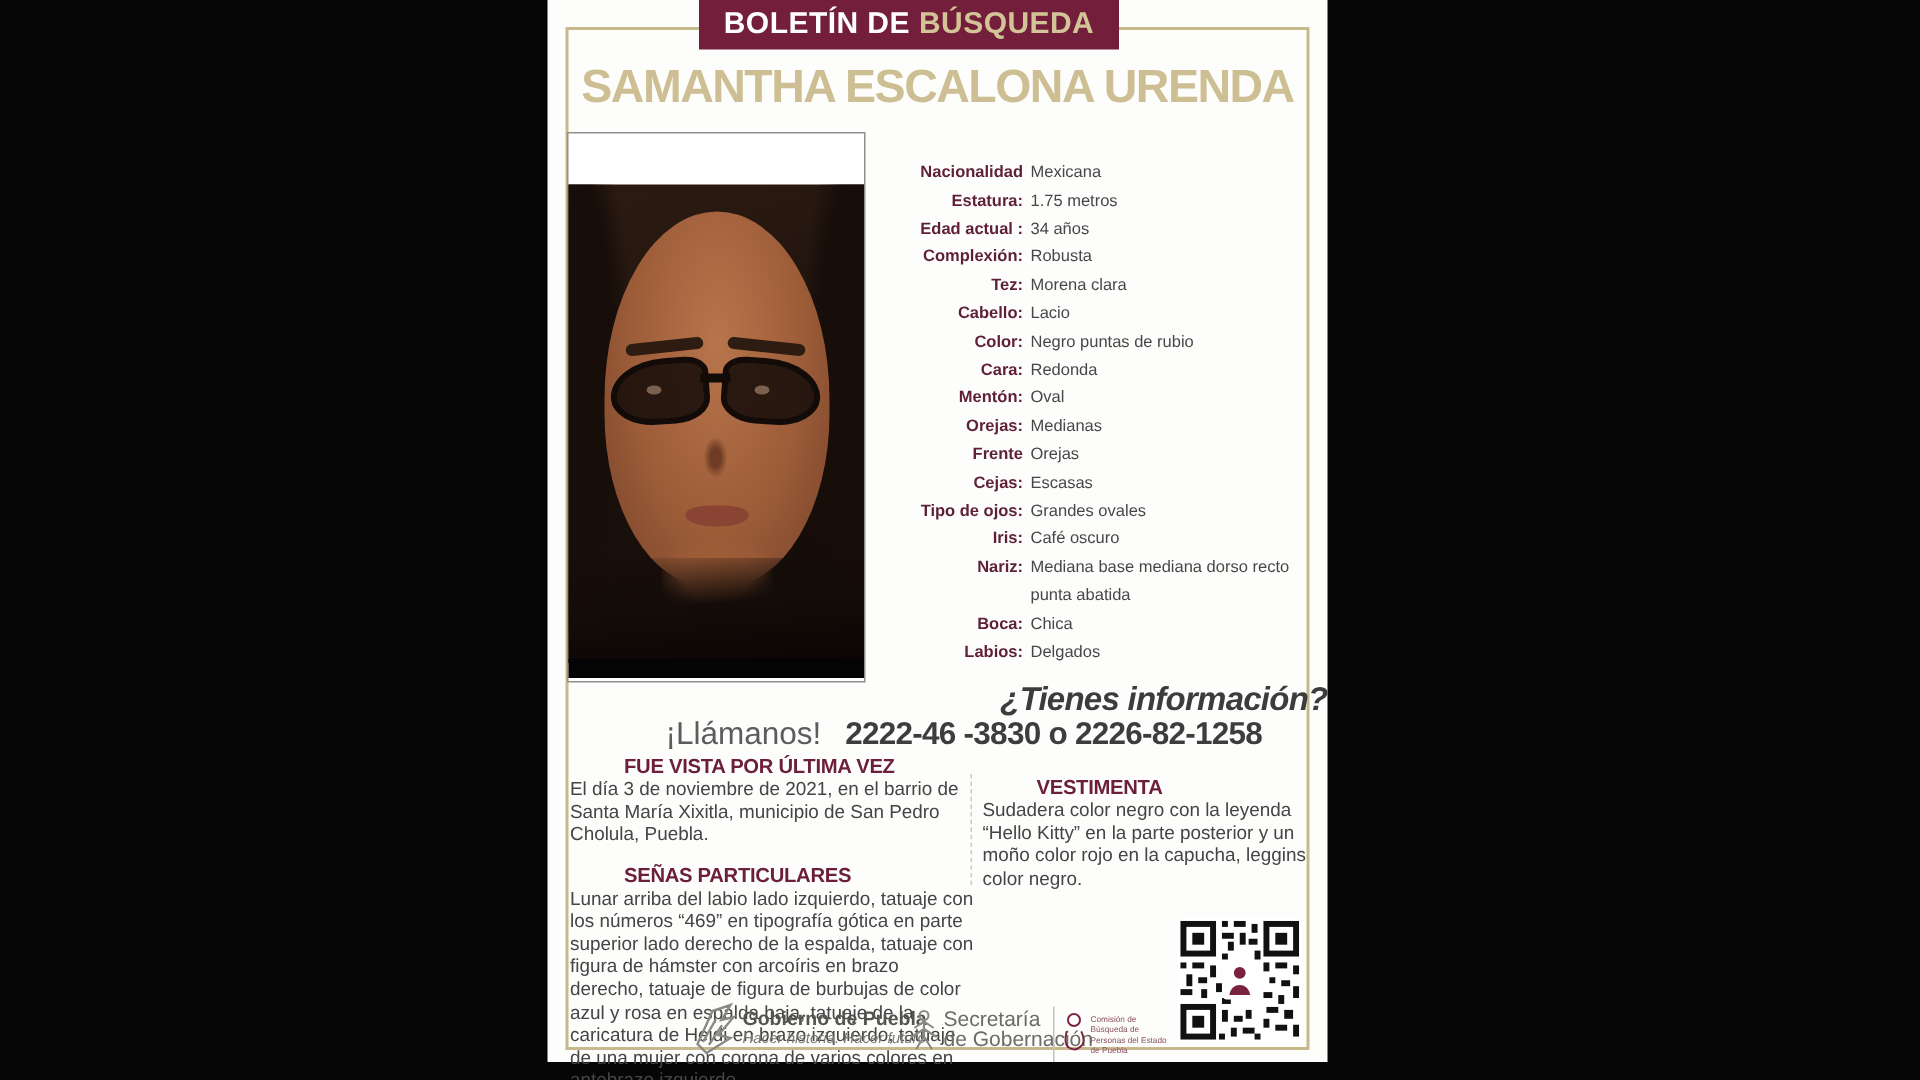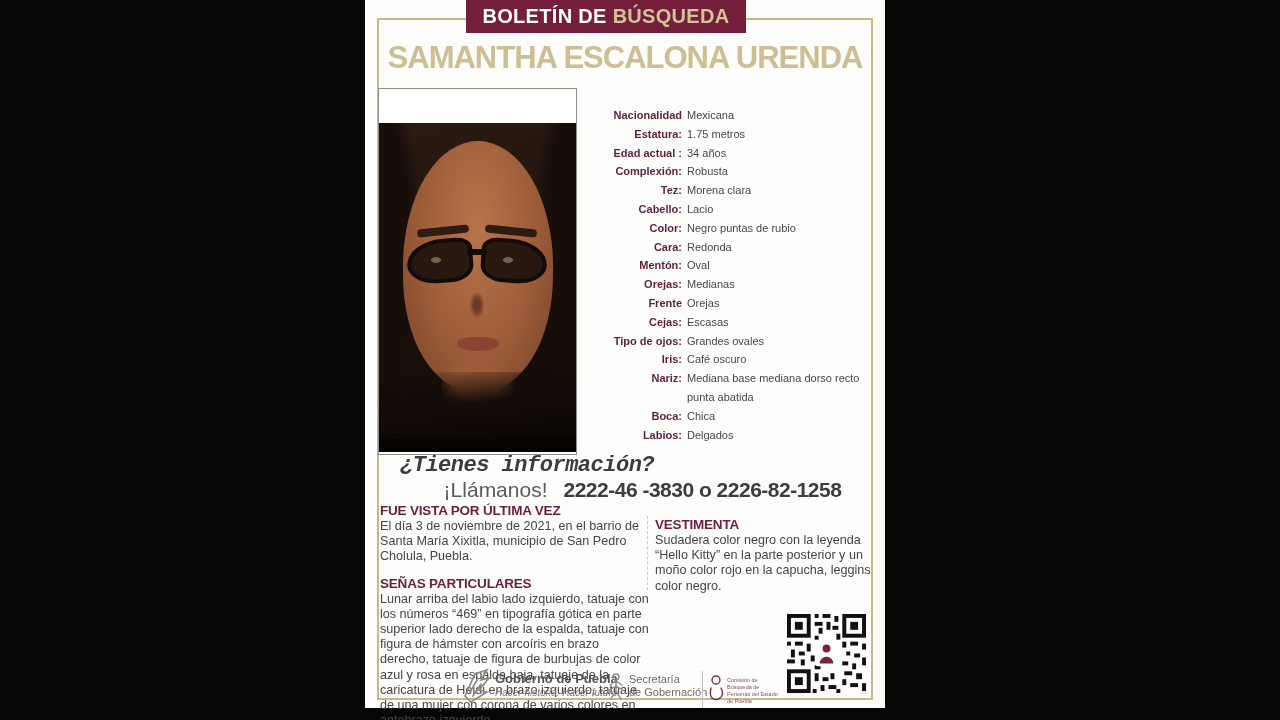--- a/index.html
+++ b/index.html
@@ -50,42 +50,42 @@
     background:radial-gradient(ellipse,#9c5c38 40%,transparent 75%);}
   .photo-black-bar{position:absolute;left:0;bottom:2px;width:197px;height:13px;background:#040404;}
 
   
   .attrs{position:absolute;left:203px;top:106px;width:302px;z-index:2;}
   .attr-row{display:flex;font-size:11px;line-height:18.8px;}
   .attr-label{flex:none;width:114px;text-align:right;font-weight:bold;color:#5e1f38;}
   .attr-value{margin-left:5px;width:181px;color:#474747;}
 
   
-  .question{position:absolute;top:453px;left:35px;right:0;text-align:left;z-index:2;
-    font-size:22px;font-weight:bold;font-style:italic;color:#3c3c3c;letter-spacing:-.5px;font-family:Liberation Mono, monospace;}
+  .question{position:absolute;top:453px;left:35px;right:0;text-align:right;z-index:2;
+    font-size:22px;font-weight:bold;font-style:italic;color:#3c3c3c;letter-spacing:-.5px;}
   .call-line{position:absolute;top:478px;left:35px;right:0;text-align:center;z-index:2;
     font-size:21px;color:#5c5c5c;white-space:nowrap;}
   .call-line .numbers{font-weight:bold;color:#3d3d3d;letter-spacing:-.5px;margin-left:16px;}
 
   
   .col-left{position:absolute;left:15px;top:503px;width:270px;z-index:2;}
   .col-right{position:absolute;left:290px;top:517px;width:217px;z-index:2;}
   .col-divider{position:absolute;left:282px;top:516px;height:74px;border-left:1px dashed #c9c9c9;z-index:2;}
-  .section-heading{font-size:13.5px;font-weight:bold;color:#6b1f3a;letter-spacing:-.2px;}
+  .section-heading{font-size:13.5px;font-weight:bold;color:#6b1f3a;letter-spacing:-.2px;margin-left:36px;}
   .section-text{font-size:12.6px;line-height:15.2px;color:#454545;margin-top:1px;}
   .marks-block{margin-top:11px;}
 
   
   .footer{position:absolute;left:0;top:0;width:520px;height:708px;z-index:2;pointer-events:none;}
   .puebla-logo{position:absolute;left:96px;top:666px;}
   .puebla-text{position:absolute;left:130px;top:671px;}
   .puebla-title{font-size:13px;font-weight:bold;color:#55534e;}
   .puebla-tagline{font-size:10px;font-style:italic;color:#7b7974;margin-top:1px;}
   .segob-logo{position:absolute;left:241px;top:671px;}
-  .segob-text{position:absolute;left:264px;top:673px;font-size:11px;line-height:13px;color:#6d6b66;}
+  .segob-text{position:absolute;left:264px;top:673px;font-size:14px;line-height:13px;color:#6d6b66;}
   .footer-divider{position:absolute;left:337px;top:671px;height:37px;border-left:1px solid #c2c2c2;}
   .comision-logo{position:absolute;left:343px;top:674px;}
   .comision-text{position:absolute;left:362px;top:677px;width:52px;
     font-size:5.5px;line-height:7px;color:#8c5060;}
 
   .qr{position:absolute;left:420px;top:612px;width:83px;height:83px;z-index:2;}
 </style>
 </head>
 <body>
 

